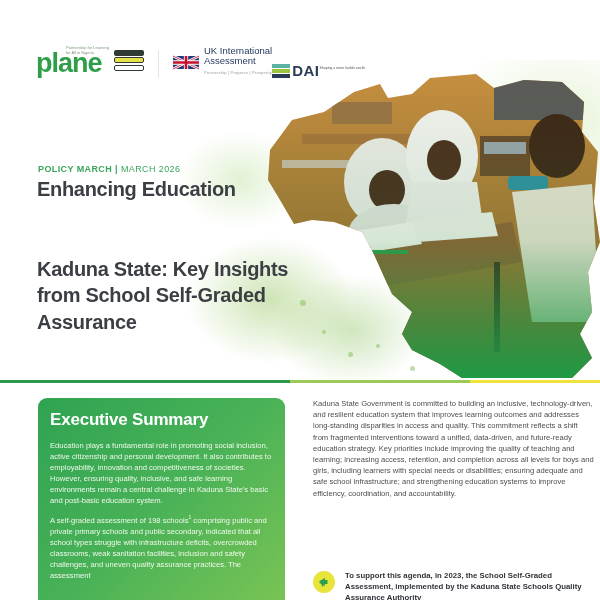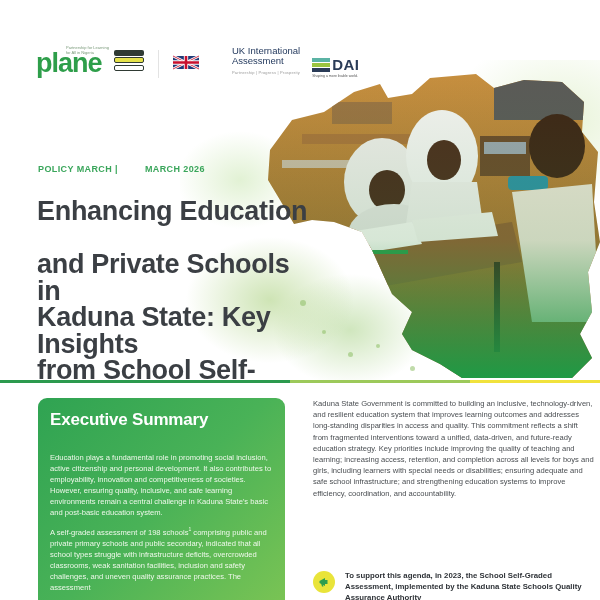--- a/index.html
+++ b/index.html
@@ -24,50 +24,50 @@
     
     .logos { position: absolute; left: 36px; top: 44px; height: 34px; display: flex; align-items: flex-end; }
     .plane-logo { position: relative; width: 110px; height: 34px; }
     .plane-word { position: absolute; left: 0; top: 6px; font-family: "Liberation Sans", sans-serif; font-weight: 700; font-size: 27px; letter-spacing: -1px; color: #2e9e4a; line-height: 27px; }
     .plane-tag { position: absolute; left: 30px; top: 1px; font-size: 4px; color: #7a9a7a; width: 45px; line-height: 5px; }
     .books { position: absolute; left: 78px; top: 6px; width: 32px; height: 24px; }
     .book { position: absolute; left: 0; width: 30px; height: 6px; border-radius: 2px; }
     .logo-sep { width: 1px; height: 28px; background: #e3e3e3; margin: 0 14px 0 12px; }
     .ukid { display: flex; align-items: center; }
     .ukflag { width: 26px; height: 15px; margin-right: 5px; }
-    .ukid-text { line-height: 10px; margin-left: 28px; }
+    .ukid-text { line-height: 10px; }
     .ukid-l1, .ukid-l2 { font-size: 9.5px; color: #243a5e; font-weight: 400; }
     .ukid-l3 { font-size: 4px; color: #9a9a9a; margin-top: 2px; letter-spacing: 0.2px; }
-    .dai { display: flex; flex-direction: column; margin-left: 12px; }
+    .dai { display: flex; flex-direction: row; margin-left: 0; }
     .dai-row { display: flex; align-items: center; }
     .dai-bars { width: 18px; height: 14px; display: flex; flex-direction: column; justify-content: space-between; margin-right: 2px; }
     .dai-bars span { display: block; height: 4px; }
     .dai-word { font-size: 15px; font-weight: 700; color: #2a3b57; letter-spacing: 0.5px; line-height: 14px; }
     .dai-tag { font-size: 3.5px; color: #555; margin-top: 2px; }
 
     
     .kicker { position: absolute; left: 38px; top: 164px; font-size: 9px; font-weight: 700; color: #3aa65b; letter-spacing: 0.4px; }
     .kicker .sep { color: #3aa65b; }
-    .kicker .date { font-weight: 700; color: #3aa65b; margin-left: 24px; }
-    .title { position: absolute; left: 37px; top: 198px; width: 280px; font-size: 27px; line-height: 26.5px; color: #3b3f44; letter-spacing: -0.3px; }
+    .kicker .date { font-weight: 400; color: #3aa65b; }
+    .title { position: absolute; left: 37px; top: 176px; width: 280px; font-size: 20px; line-height: 26.5px; color: #3b3f44; letter-spacing: -0.3px; }
     .title b { font-weight: 700; }
     .title span.light { font-weight: 700; }
 
     
     .stripe { position: absolute; left: 0; top: 380px; height: 3px; width: 600px; display: flex; }
     .stripe div { height: 3px; }
 
     
     .exec {
       position: absolute; left: 38px; top: 398px; width: 247px; height: 210px;
       border-radius: 9px 9px 0 0;
       background: linear-gradient(135deg, #2fa352 0%, #49b257 50%, #7bc454 100%);
       padding: 12px 12px 0 12px; color: #ffffff;
     }
-    .exec h2 { font-size: 17px; font-weight: 700; margin-bottom: 22px; letter-spacing: -0.2px; color: #ffffff; }
+    .exec h2 { font-size: 17px; font-weight: 700; margin-bottom: 10px; letter-spacing: -0.2px; color: #ffffff; }
     .exec p { font-size: 7.6px; line-height: 11px; color: #eef8ea; margin-bottom: 6px; }
     .exec sup { font-size: 5px; }
 
     
     .context { position: absolute; left: 313px; top: 398px; width: 282px; }
     .context h2 { font-size: 17px; font-weight: 700; color: #2c9e4f; margin-bottom: 8px; letter-spacing: -0.2px; }
     .context p { font-size: 7.6px; line-height: 11.2px; color: #4a4e52; }
     .callout { position: absolute; left: 313px; top: 570px; width: 282px; display: flex; }
     .callout-icon { width: 22px; height: 22px; border-radius: 50%; background: #e9e43a; flex: 0 0 22px; display: flex; align-items: center; justify-content: center; margin-right: 10px; margin-top: 1px; }
     .callout-text { font-size: 7.8px; line-height: 11px; font-weight: 700; color: #2f3338; }
@@ -175,21 +175,21 @@
     </div>
   </div>
 
   <div class="kicker">
     <span>POLICY MARCH</span><span class="sep"> | </span><span class="date">MARCH 2026</span>
   </div>
 
   <h1 class="title">
     <b>Enhancing Education</b><br>
     <br>
-    <b>and Private Schools in</b><br>
+    <br>
     <b>Kaduna State:</b><span class="light"> Key Insights</span><br>
     <span class="light">from School Self-Graded</span><br>
     <span class="light">Assurance</span>
   </h1>
 </section>
 
 <div class="stripe">
   <div style="width:290px;background:#2c9a4e;"></div>
   <div style="width:180px;background:#9cc95a;"></div>
   <div style="width:130px;background:#f1e23c;"></div>

